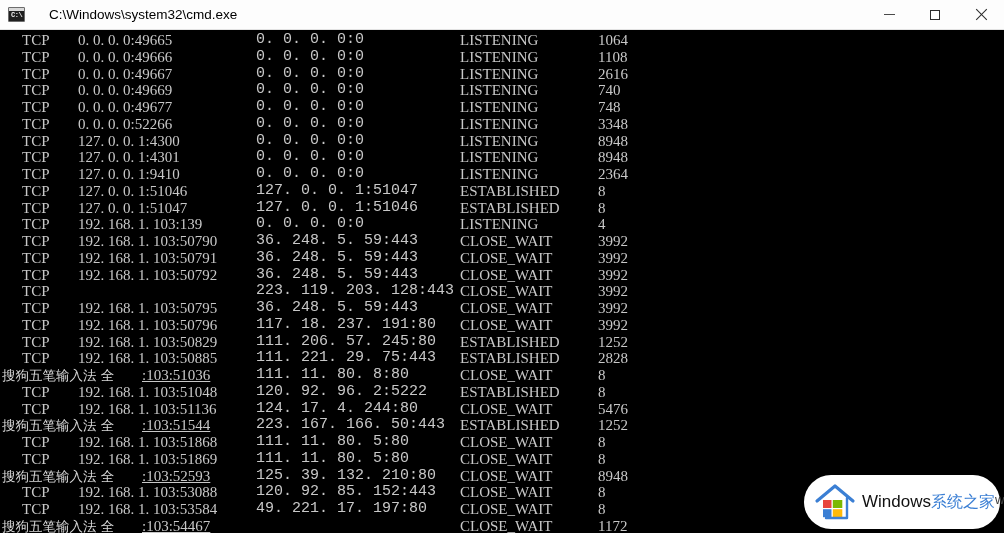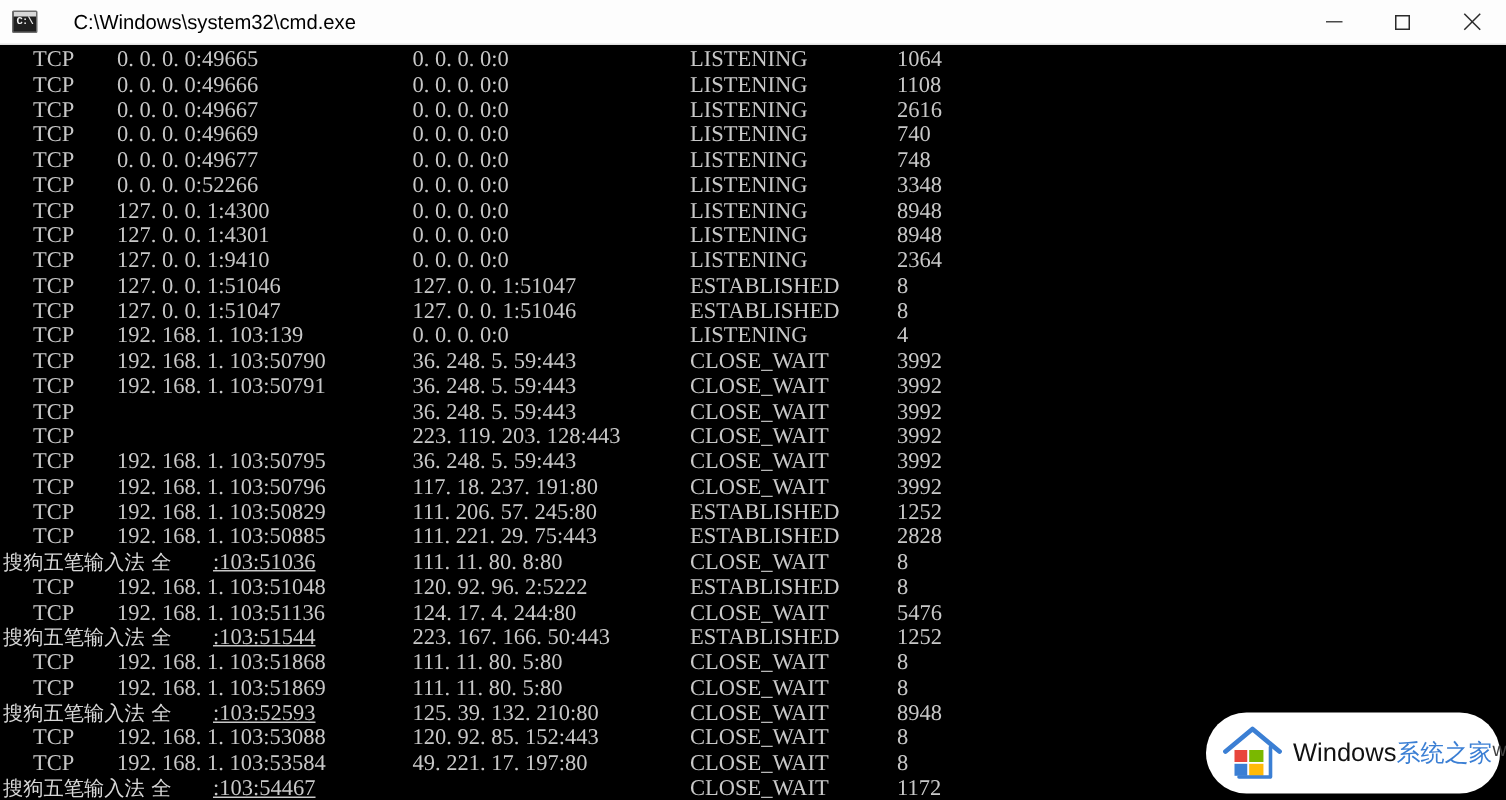--- a/index.html
+++ b/index.html
@@ -152,21 +152,21 @@
   }
   .cell {
     position: absolute;
     top: 0;
     white-space: pre;
   }
   .c-proto  { left: 22px; }
   .c-local  { left: 78px; }
   .c-ime    { left: 2px; font-family: "DejaVu Sans", sans-serif; font-size: 13.5px; color: #d8d8d8; }
   .c-imetail{ left: 142px; text-decoration: underline; }
-  .c-foreign{ left: 275px; }
+  .c-foreign{ left: 256px; font-family: Liberation Mono, monospace; }
   .c-state  { left: 460px; }
   .c-pid    { left: 598px; }
 
   
   .watermark {
     position: absolute;
     right: 4px;
     bottom: 4px;
     width: 196px;
     height: 54px;
@@ -326,20 +326,21 @@
         </div>
         <div class="row">
           <span class="cell c-proto">TCP</span>
           <span class="cell c-local">192. 168. 1. 103:50791</span>
           <span class="cell c-foreign">36. 248. 5. 59:443</span>
           <span class="cell c-state">CLOSE_WAIT</span>
           <span class="cell c-pid">3992</span>
         </div>
         <div class="row">
           <span class="cell c-proto">TCP</span>
+          <span class="cell c-local">192. 168. 1. 103:50792</span>
           <span class="cell c-foreign">36. 248. 5. 59:443</span>
           <span class="cell c-state">CLOSE_WAIT</span>
           <span class="cell c-pid">3992</span>
         </div>
         <div class="row">
           <span class="cell c-proto">TCP</span>
           <span class="cell c-foreign">223. 119. 203. 128:443</span>
           <span class="cell c-state">CLOSE_WAIT</span>
           <span class="cell c-pid">3992</span>
         </div>

